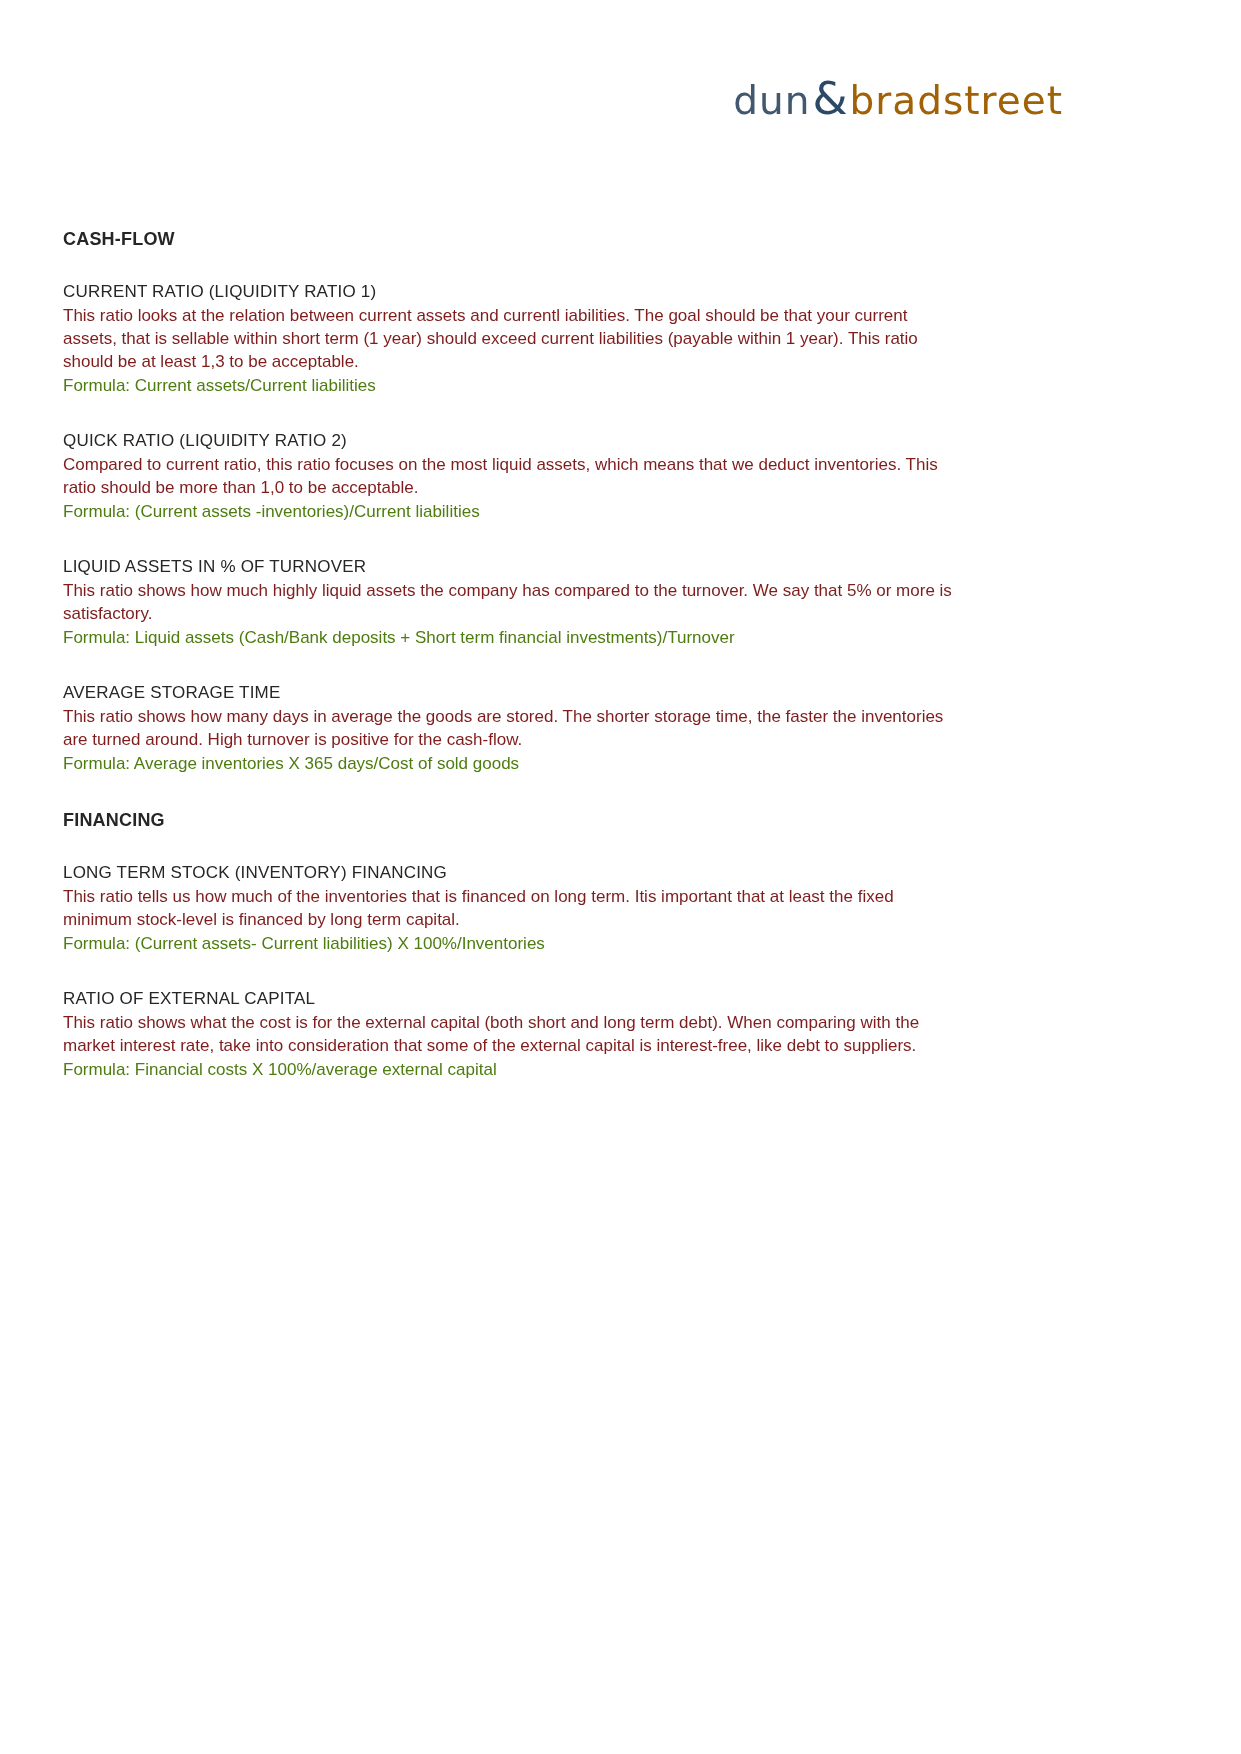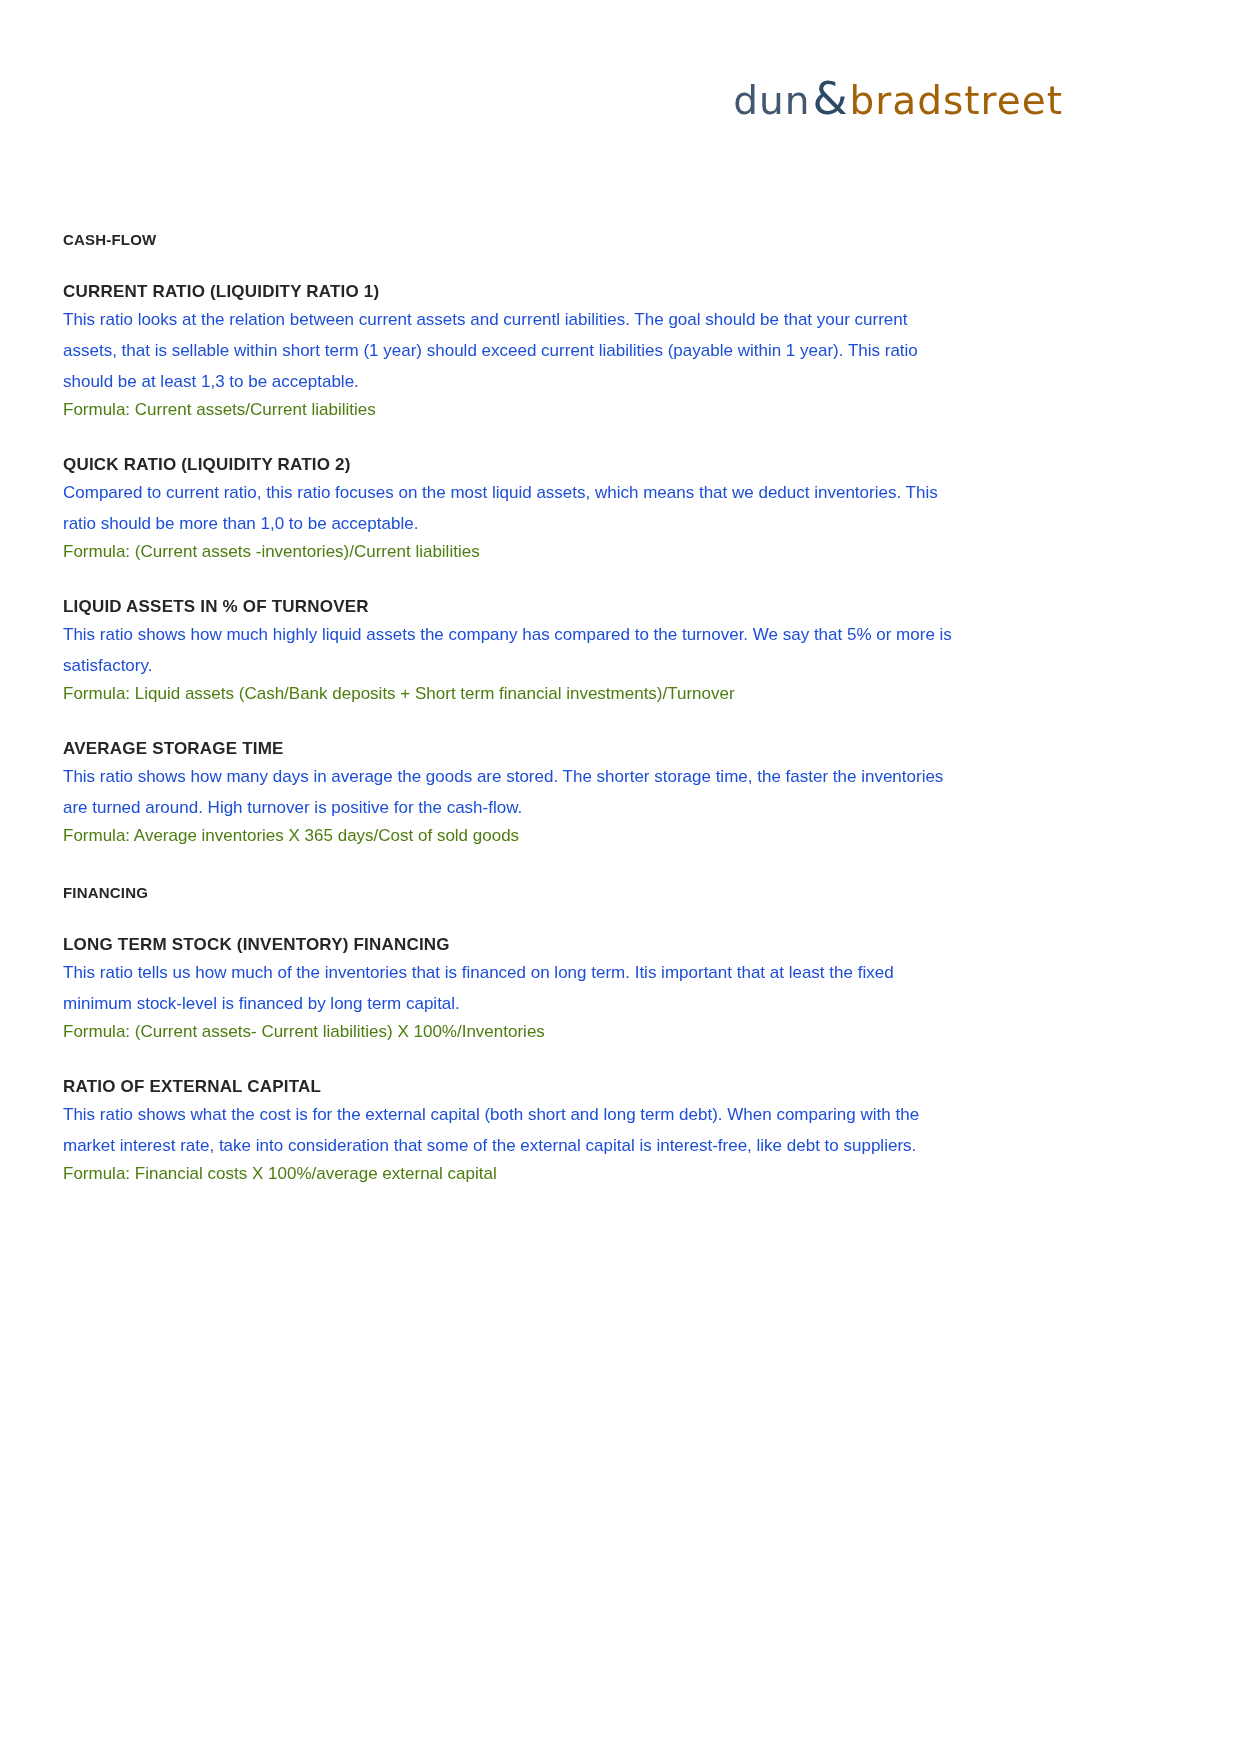--- a/index.html
+++ b/index.html
@@ -40,46 +40,46 @@
     color: #a16207;
     letter-spacing: 1px;
   }
   .content {
     position: absolute;
     left: 63px;
     top: 227px;
     width: 1080px;
   }
   .group-heading {
-    font-size: 15px;
+    font-size: 18px;
     font-weight: bold;
     line-height: 25px;
     color: #262626;
     letter-spacing: 0.2px;
   }
   .ratio {
     margin-top: 27px;
   }
   .ratio + .ratio {
     margin-top: 30px;
   }
   .group + .group {
     margin-top: 32px;
   }
   .ratio-title {
     font-size: 17px;
-    font-weight: bold;
+    font-weight: normal;
     line-height: 25px;
     color: #262626;
     letter-spacing: 0.2px;
   }
   .ratio-body {
     font-size: 17px;
-    line-height: 31px;
-    color: #1d4ed8;
+    line-height: 23px;
+    color: #7f1d1d;
     white-space: pre-line;
   }
   .ratio-formula {
     font-size: 17px;
     line-height: 25px;
     color: #4d7c0f;
   }
   .footer {
     position: absolute;
     top: 1684px;

